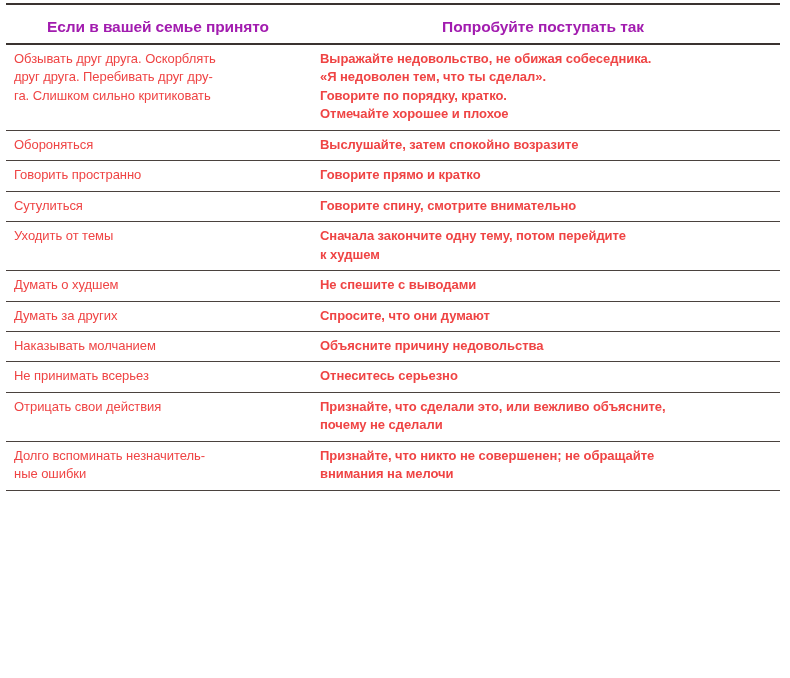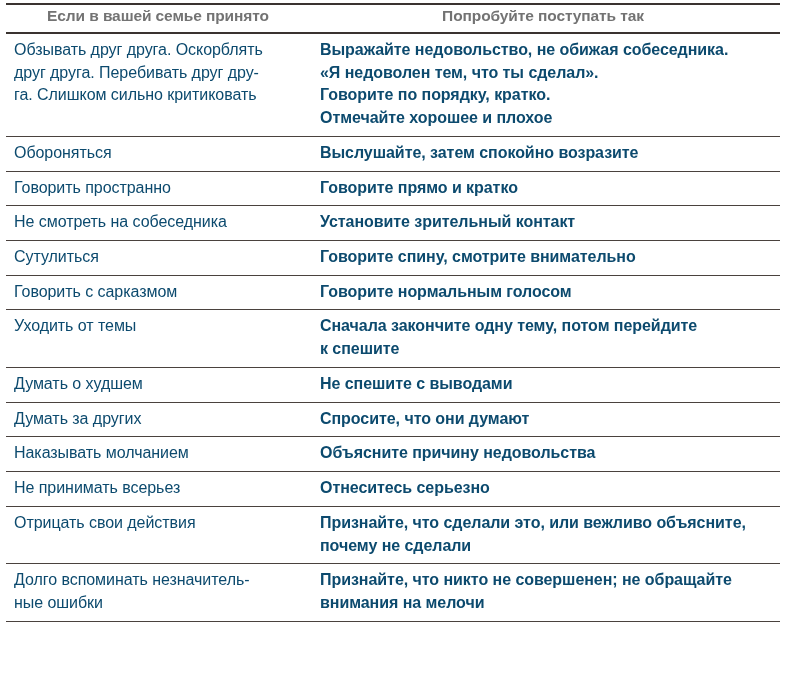--- a/index.html
+++ b/index.html
@@ -30,36 +30,36 @@
   }
 
   table.comparison-table col.col-left { width: 300px; }
   table.comparison-table col.col-right { width: 474px; }
 
   thead th {
     border-top: 2px solid #3a3330;
     border-bottom: 2px solid #3a3330;
     font-weight: bold;
     font-size: 15.5px;
-    padding: 2px 0 7px 0;
+    padding: 13px 0 7px 0;
     text-align: center;
     letter-spacing: -0.1px;
-    color: #737373;
+    color: #a21caf;
     vertical-align: middle;
   }
   thead th.th-left { text-align: center; padding-left: 4px; }
   thead th.th-right { }
 
   tbody td {
     border-bottom: 1.6px solid #4a423e;
-    font-size: 16px;
+    font-size: 13px;
     line-height: 1.42;
     padding: 5px 14px 6px 0;
     vertical-align: top;
-    color: #0c4a6e;
+    color: #ef4444;
     letter-spacing: -0.05px;
   }
   tbody td.cell-left  { padding-left: 8px; }
   tbody td.cell-right { padding-left: 14px; font-weight: bold; }
 
   tbody tr:last-child td { border-bottom: 1.6px solid #4a423e; }
 
   .line { display: block; white-space: pre; }
 </style>
 </head>
@@ -102,49 +102,33 @@
         <tr>
           <td class="cell-left">
             <span class="line">Говорить пространно</span>
           </td>
           <td class="cell-right">
             <span class="line">Говорите прямо и кратко</span>
           </td>
         </tr>
         <tr>
           <td class="cell-left">
-            <span class="line">Не смотреть на собеседника</span>
-          </td>
-          <td class="cell-right">
-            <span class="line">Установите зрительный контакт</span>
-          </td>
-        </tr>
-        <tr>
-          <td class="cell-left">
             <span class="line">Сутулиться</span>
           </td>
           <td class="cell-right">
             <span class="line">Говорите спину, смотрите внимательно</span>
           </td>
         </tr>
         <tr>
           <td class="cell-left">
-            <span class="line">Говорить с сарказмом</span>
-          </td>
-          <td class="cell-right">
-            <span class="line">Говорите нормальным голосом</span>
-          </td>
-        </tr>
-        <tr>
-          <td class="cell-left">
             <span class="line">Уходить от темы</span>
           </td>
           <td class="cell-right">
             <span class="line">Сначала закончите одну тему, потом перейдите</span>
-            <span class="line">к спешите</span>
+            <span class="line">к худшем</span>
           </td>
         </tr>
         <tr>
           <td class="cell-left">
             <span class="line">Думать о худшем</span>
           </td>
           <td class="cell-right">
             <span class="line">Не спешите с выводами</span>
           </td>
         </tr>

